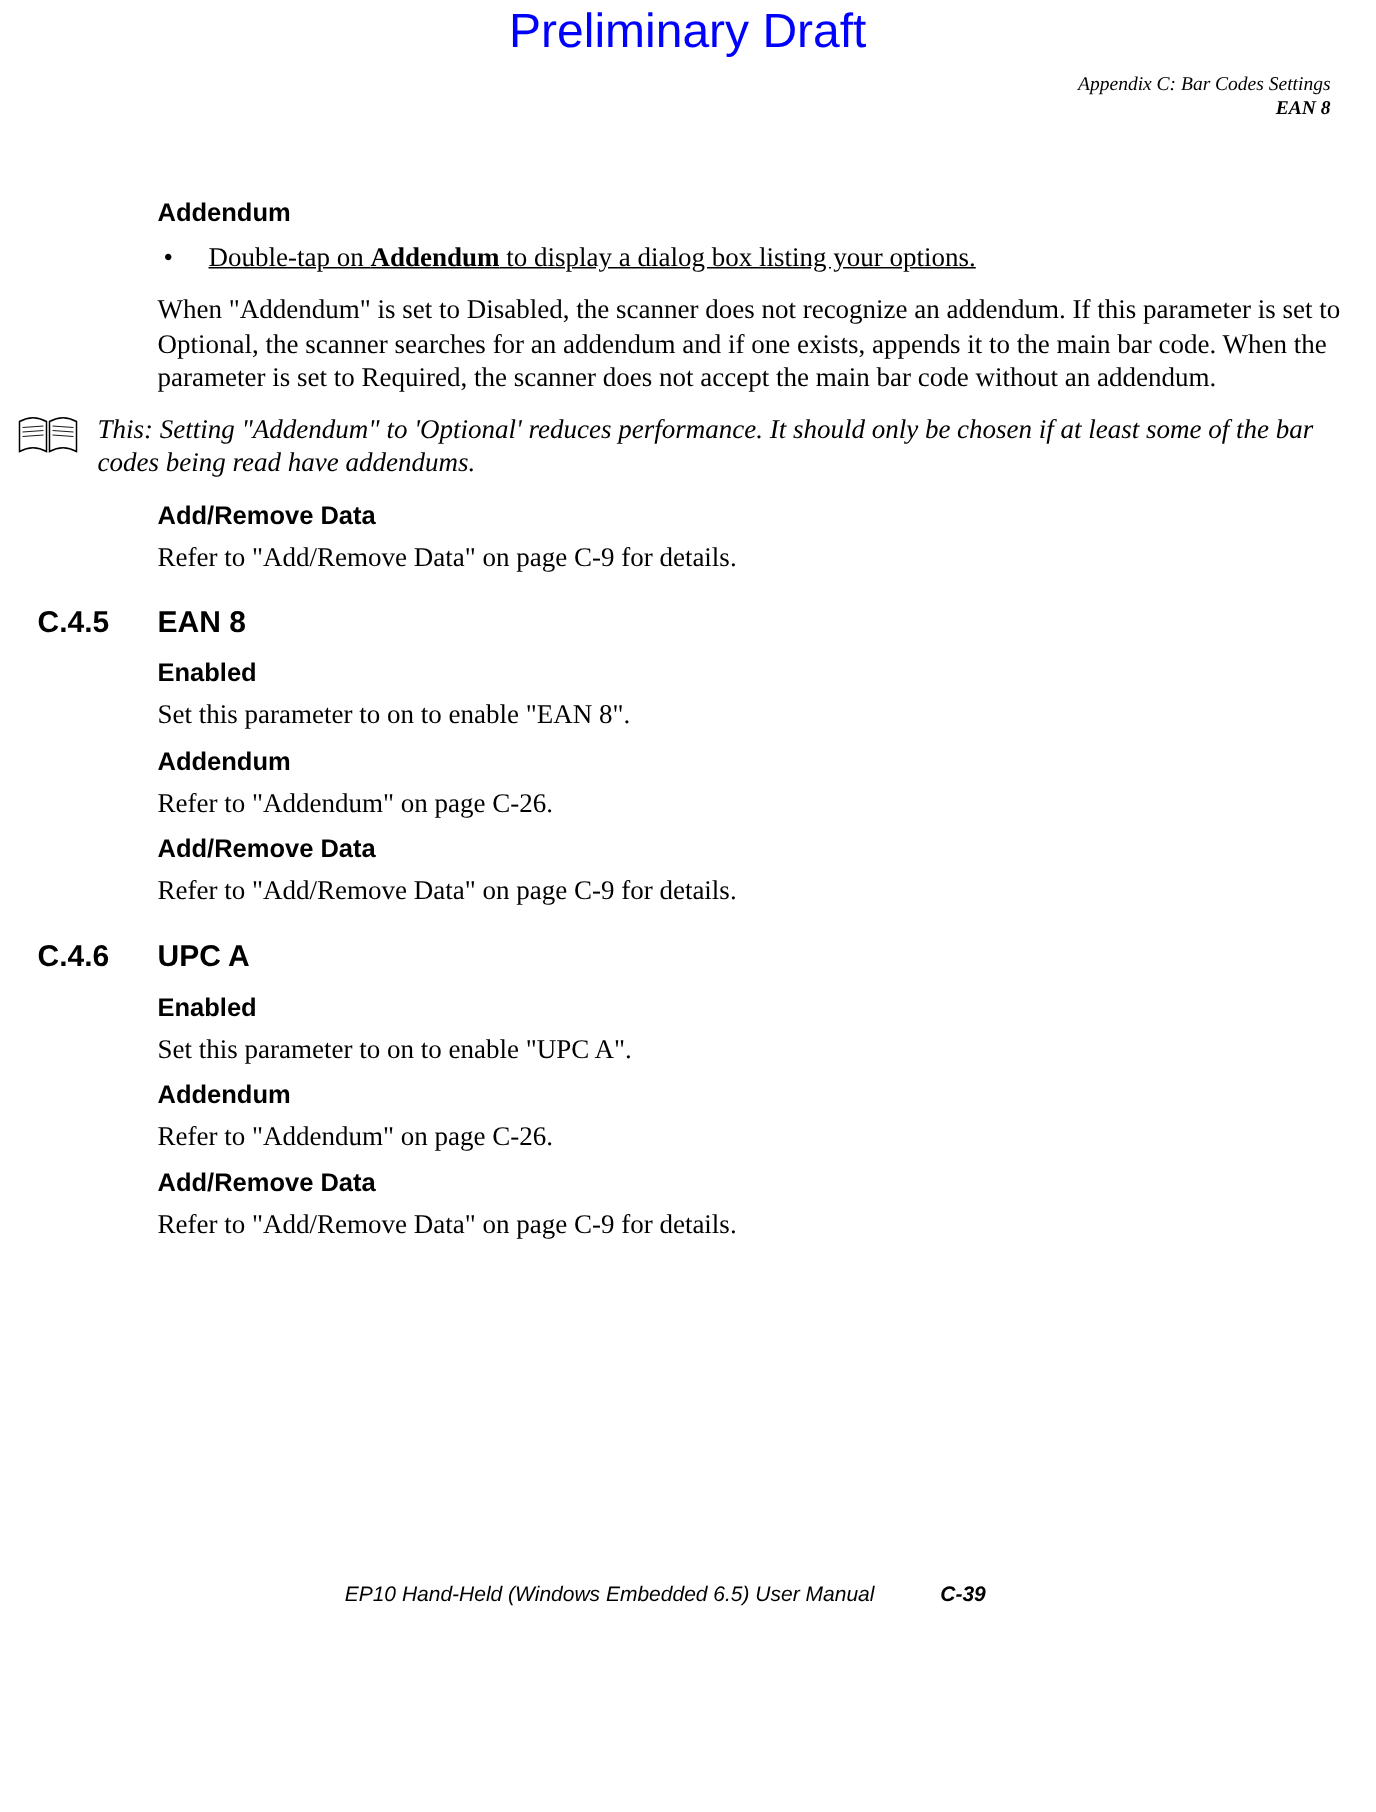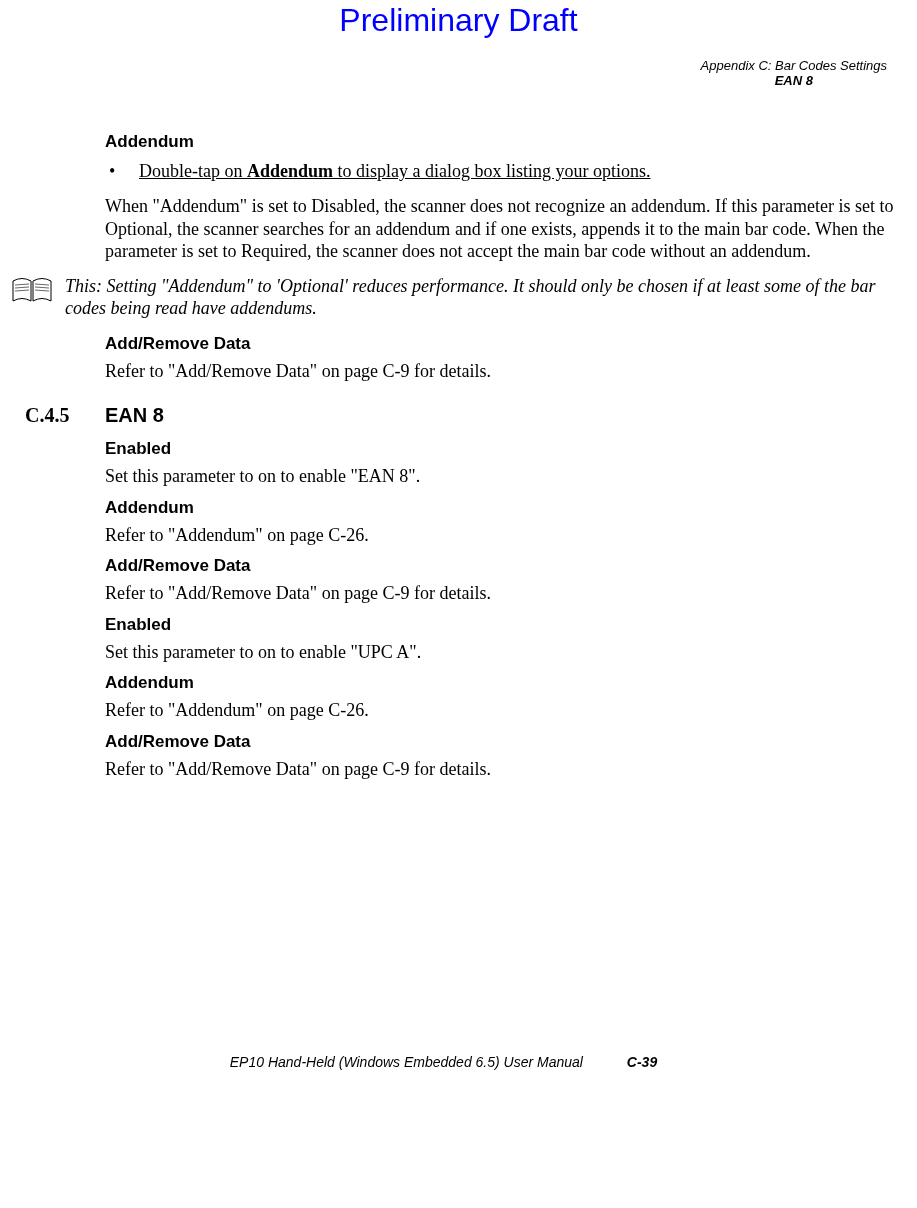--- a/index.html
+++ b/index.html
@@ -24,25 +24,25 @@
     font-family: Arial, Helvetica, sans-serif;
     font-weight: 400;
     text-align: center;
     position: absolute;
     top: 2px;
     left: 0;
     width: 100%;
   }
   .top-right {
     position: absolute;
-    top: 58px;
+    top: 48px;
     right: 30px;
-    text-align: center;
-    font-style: italic;
-    font-family: Liberation Sans, sans-serif;
+    text-align: right;
+    font-style: italic;
+    font-family: Liberation Serif, serif;
   }
   .top-right .line1 {
     font-size: 13px;
     font-style: italic;
     font-weight: 400;
   }
   .top-right .line2 {
     font-size: 13px;
     font-style: italic;
     font-weight: 700;
@@ -105,21 +105,20 @@
   .section-heading {
     font-family: Verdana, Arial, sans-serif;
     font-size: 20px;
     font-weight: 700;
     margin: 22px 0 12px -80px;
     display: flex;
   }
   .section-heading .num {
     width: 80px;
     flex: 0 0 80px;
-    font-family: Liberation Serif, serif;
   }
   .footer {
     position: absolute;
     bottom: 26px;
     right: 30px;
     left: 0;
     font-style: italic;
     font-size: 14px;
     font-family: Verdana, Arial, sans-serif;
     text-align: center;
@@ -185,20 +184,24 @@
     <p class="body">
       <span>Set this parameter to </span><span class="italic">on</span><span> to enable "EAN 8".</span>
     </p>
 
     <h4 class="sub">Addendum</h4>
     <p class="body">Refer to "Addendum" on page C-26.</p>
 
     <h4 class="sub">Add/Remove Data</h4>
     <p class="body">Refer to "Add/Remove Data" on page C-9 for details.</p>
 
+    <div class="section-heading">
+      <span class="num">C.4.6</span>
+      <span>UPC A</span>
+    </div>
 
     <h4 class="sub">Enabled</h4>
     <p class="body">
       <span>Set this parameter to </span><span class="italic">on</span><span> to enable "UPC A".</span>
     </p>
 
     <h4 class="sub">Addendum</h4>
     <p class="body">Refer to "Addendum" on page C-26.</p>
 
     <h4 class="sub">Add/Remove Data</h4>

